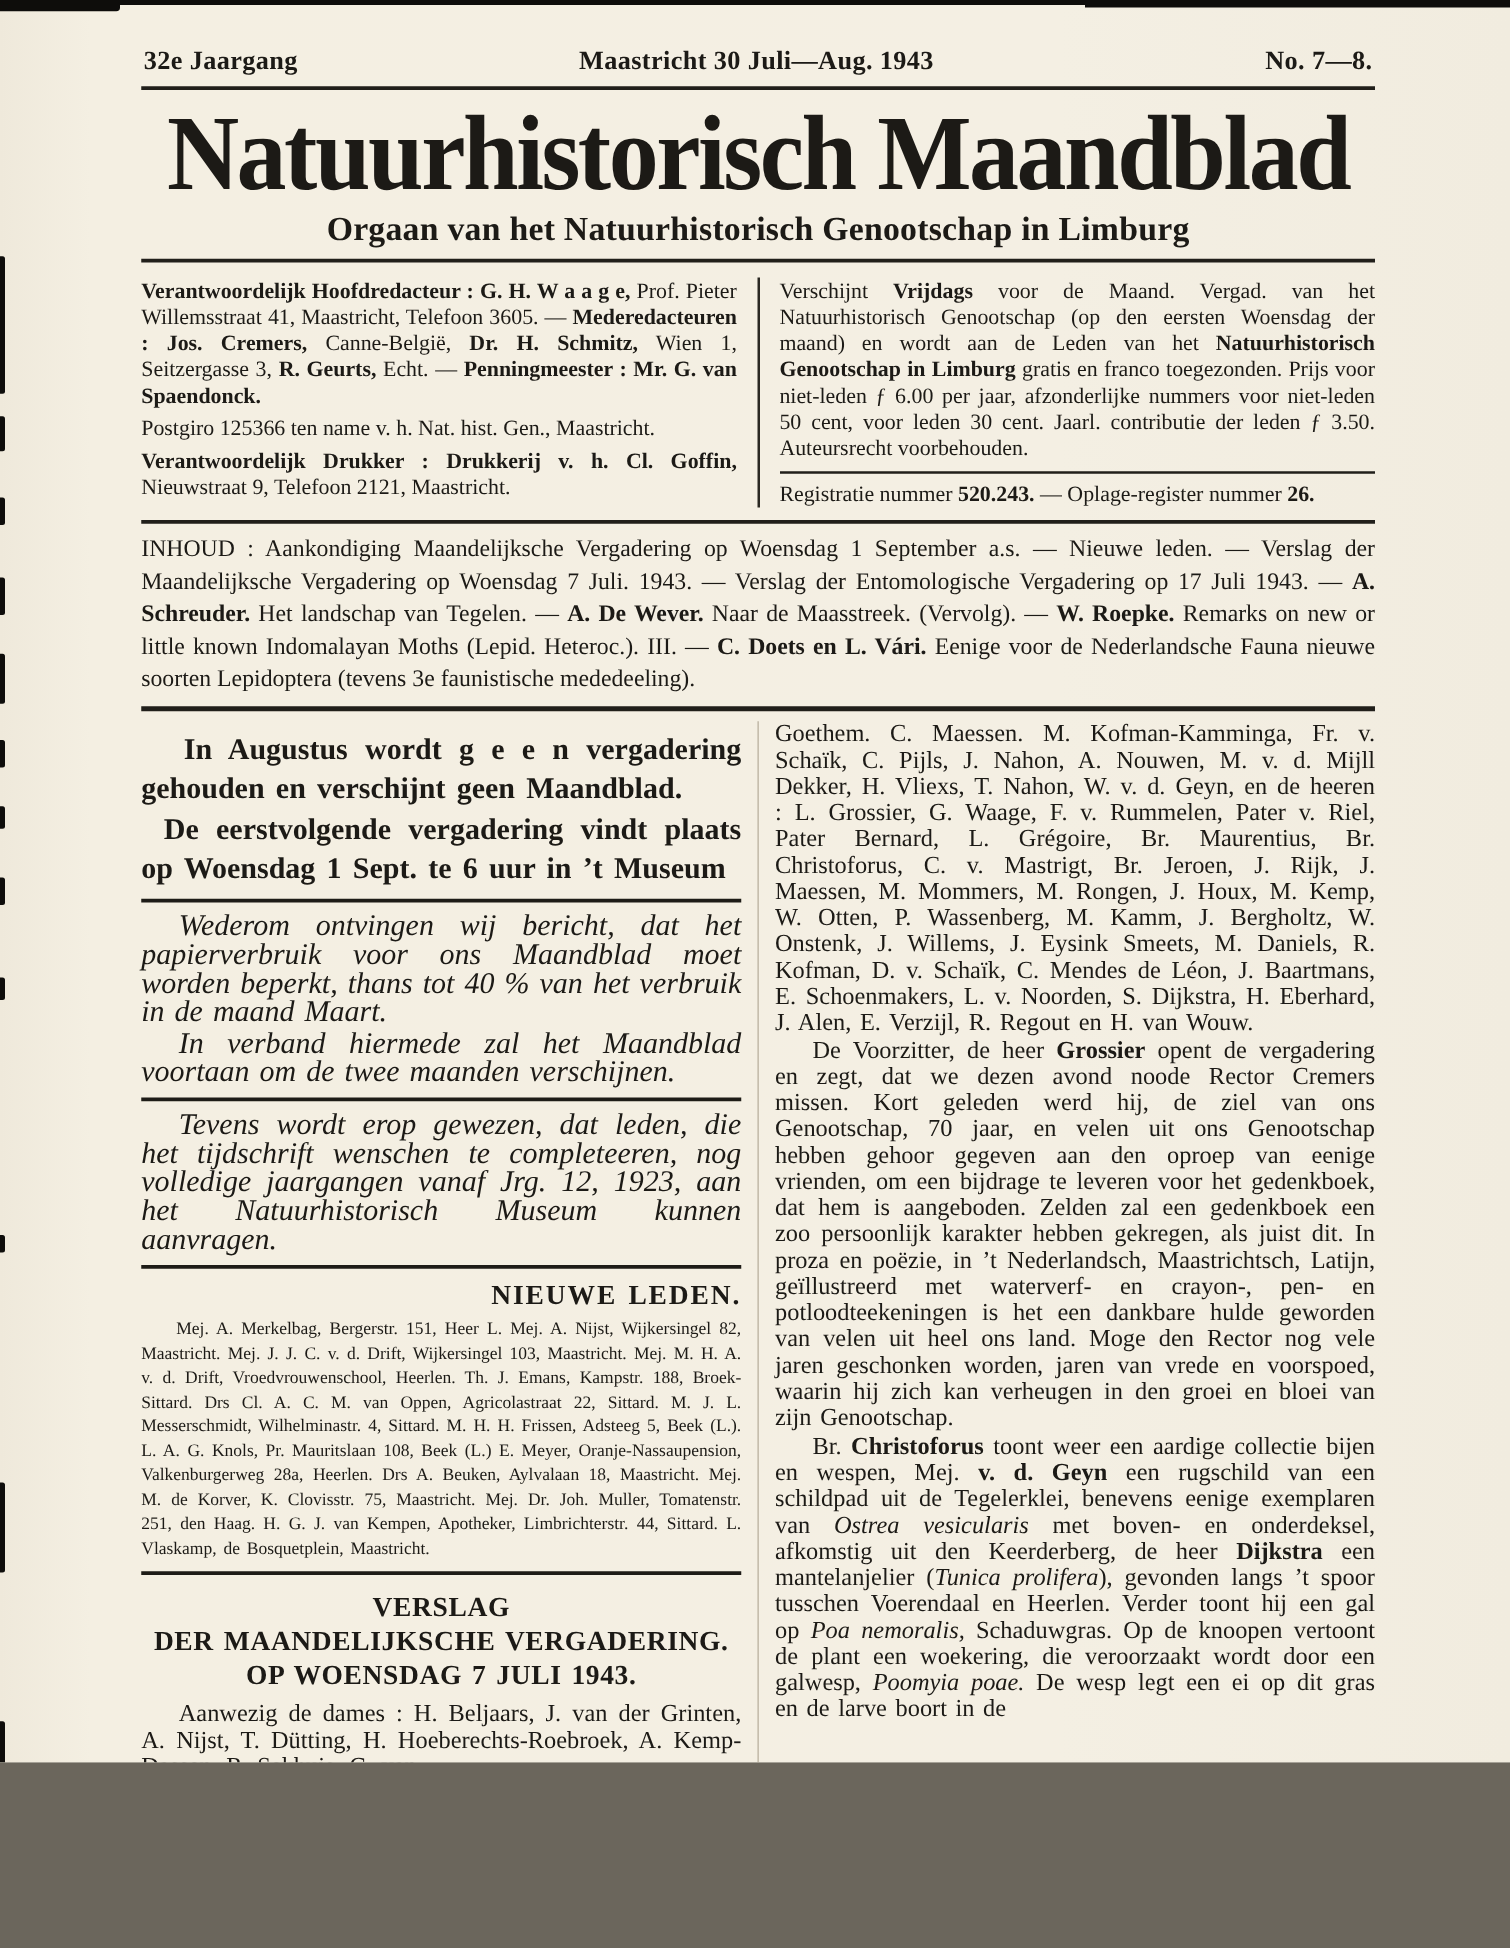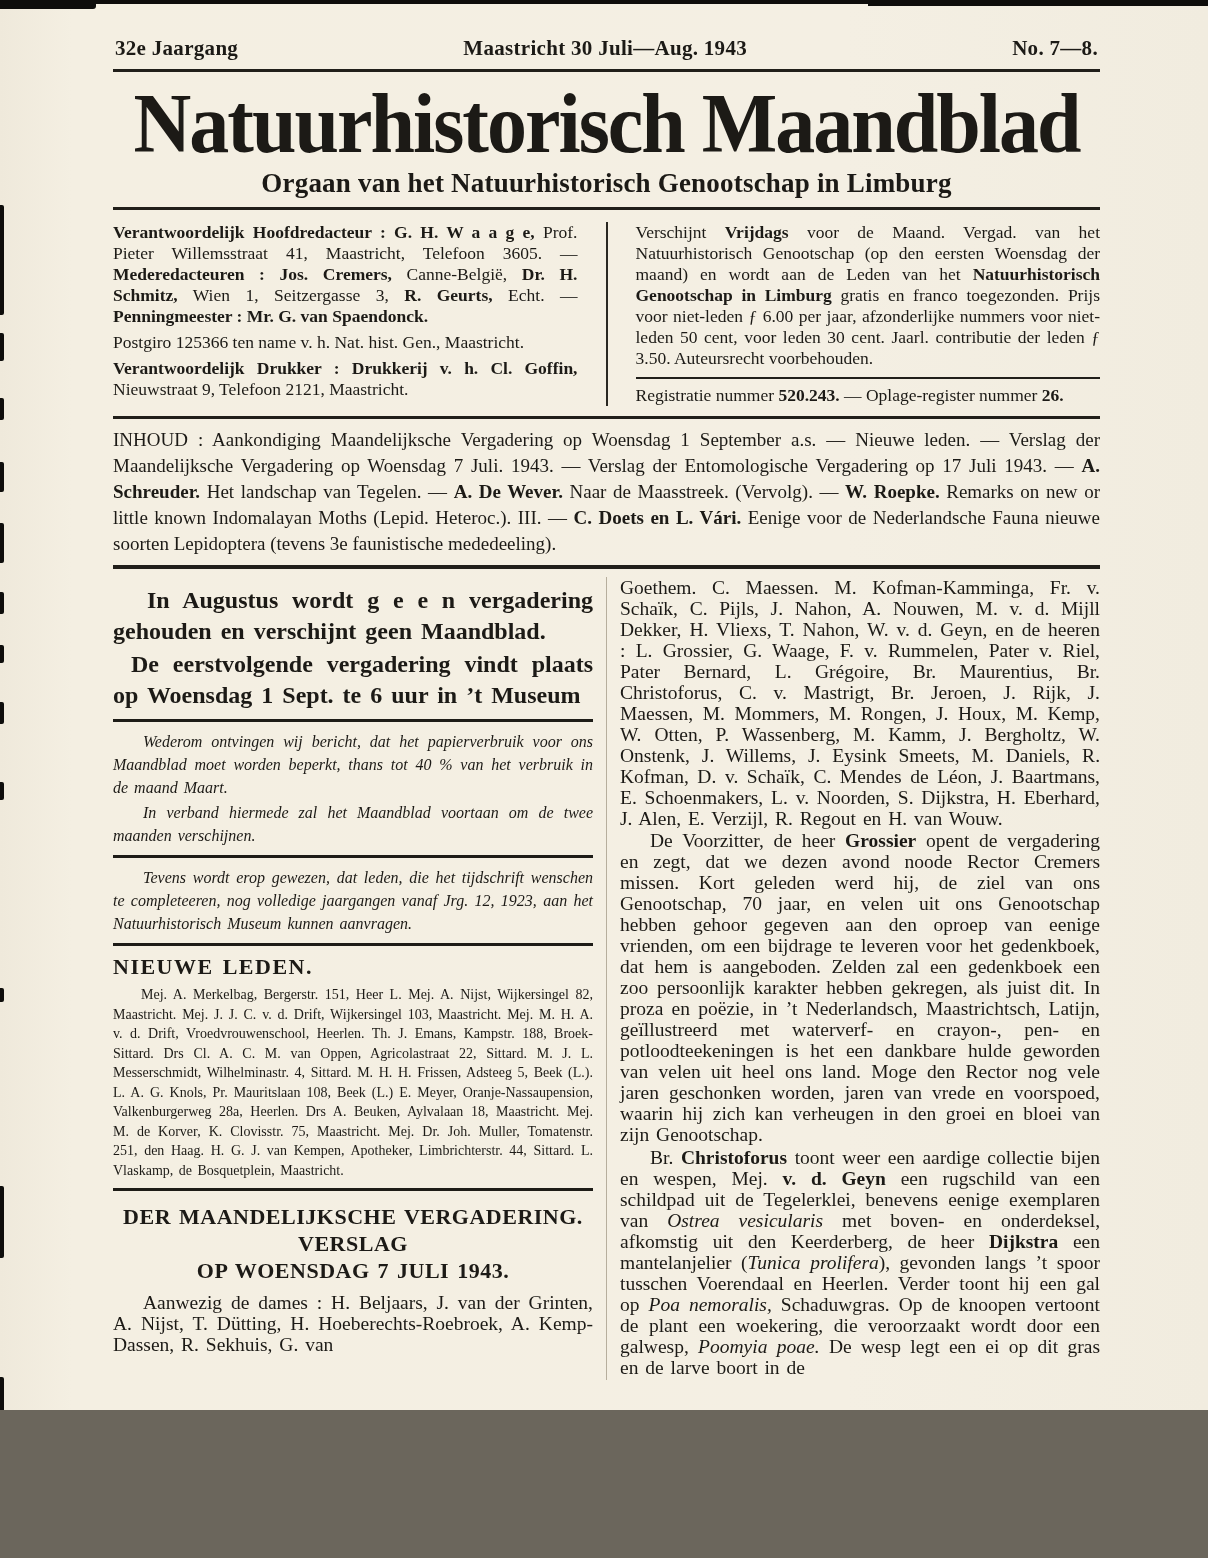--- a/index.html
+++ b/index.html
@@ -34,44 +34,44 @@
   .rule.thin{height:2px;}
 
   h1.title{
     margin:2px 0 0 0;text-align:center;font-size:80px;font-weight:bold;
     letter-spacing:-2px;line-height:1.08;white-space:nowrap;
     transform:scaleY(1.07);transform-origin:center;
   }
   .subtitle{text-align:center;font-size:27px;font-weight:bold;margin:2px 0 6px 0;letter-spacing:.2px;}
 
   
-  .masthead{display:grid;grid-template-columns:1fr 2px 1fr;column-gap:28px;padding:4px 0 2px 0;}
+  .masthead{display:grid;grid-template-columns:1fr 2px 1fr;column-gap:16px;padding:4px 0 2px 0;}
   .mast-divider{background:#2a2822;width:2px;}
   .mast-col{font-size:17.5px;line-height:21px;text-align:justify;}
   .mast-col p{margin:0 0 5px 0;}
   .mast-col .reg-line{margin:6px 0 0 0;}
   .mast-col .rule{margin:8px 0 2px 0;}
 
   
   .inhoud{font-size:19px;line-height:26px;text-align:justify;margin:6px 0;}
   .inhoud p{margin:6px 0;}
 
   
   .body-cols{display:grid;grid-template-columns:1fr 1px 1fr;column-gap:13px;margin-top:4px;}
   .col-divider{background:#a69d8b;width:1px;opacity:.8;}
   .bodytext{font-size:19.5px;line-height:21px;text-align:justify;word-spacing:2px;}
   .bodytext p{margin:0 0 2px 0;}
   .indent{text-indent:30px;}
 
   .announce{font-weight:bold;font-size:24px;line-height:31px;text-align:justify;margin:4px 0 6px 0;word-spacing:3px;}
   .announce.first{text-indent:34px;margin-top:8px;}
   .announce.second{text-indent:18px;}
-  .notice{font-style:italic;font-size:16px;line-height:23px;text-align:justify;margin:0 0 4px 0;text-indent:30px;word-spacing:2px;font-family:Liberation Serif, serif;}
+  .notice{font-style:italic;font-size:24px;line-height:23px;text-align:justify;margin:0 0 4px 0;text-indent:30px;word-spacing:2px;font-family:Liberation Serif, serif;}
   .colrule{border:none;background:#1e1c17;height:3px;margin:8px 0;}
-  .subhead{text-align:left;font-weight:bold;font-size:22px;letter-spacing:1.5px;margin:10px 0 8px 0;}
+  .subhead{text-align:right;font-weight:bold;font-size:22px;letter-spacing:1.5px;margin:10px 0 8px 0;}
   .members{font-size:14px;line-height:19.5px;text-align:justify;margin:0;text-indent:28px;}
   .verslag-head{text-align:center;font-weight:bold;font-size:22px;line-height:27px;letter-spacing:.5px;margin:12px 0 8px 0;}
   .bodytext .names{margin-bottom:1px;}
 </style>
 </head>
 <body>
 
 <div class="page">
 
   <div class="artifact top-strip"></div>
@@ -133,22 +133,22 @@
       <hr class="colrule">
       <p class="notice">Wederom ontvingen wij bericht, dat het papierverbruik voor ons Maandblad moet worden beperkt, thans tot 40 % van het verbruik in de maand Maart.</p>
       <p class="notice">In verband hiermede zal het Maandblad voortaan om de twee maanden verschijnen.</p>
       <hr class="colrule">
       <p class="notice">Tevens wordt erop gewezen, dat leden, die het tijdschrift wenschen te completeeren, nog volledige jaargangen vanaf Jrg. 12, 1923, aan het Natuurhistorisch Museum kunnen aanvragen.</p>
       <hr class="colrule">
       <h2 class="subhead">NIEUWE LEDEN.</h2>
       <p class="members">Mej. A. Merkelbag, Bergerstr. 151, Heer L. Mej. A. Nijst, Wijkersingel 82, Maastricht. Mej. J. J. C. v. d. Drift, Wijkersingel 103, Maastricht. Mej. M. H. A. v. d. Drift, Vroedvrouwenschool, Heerlen. Th. J. Emans, Kampstr. 188, Broek-Sittard. Drs Cl. A. C. M. van Oppen, Agricolastraat 22, Sittard. M. J. L. Messerschmidt, Wilhelminastr. 4, Sittard. M. H. H. Frissen, Adsteeg 5, Beek (L.). L. A. G. Knols, Pr. Mauritslaan 108, Beek (L.) E. Meyer, Oranje-Nassaupension, Valkenburgerweg 28a, Heerlen. Drs A. Beuken, Aylvalaan 18, Maastricht. Mej. M. de Korver, K. Clovisstr. 75, Maastricht. Mej. Dr. Joh. Muller, Tomatenstr. 251, den Haag. H. G. J. van Kempen, Apotheker, Limbrichterstr. 44, Sittard. L. Vlaskamp, de Bosquetplein, Maastricht.</p>
       <hr class="colrule">
       <h2 class="verslag-head">
+        <span style="display:block">VERSLAG</span>
         <span style="display:block">DER MAANDELIJKSCHE VERGADERING.</span>
-        <span style="display:block">VERSLAG</span>
         <span style="display:block">OP WOENSDAG 7 JULI 1943.</span>
       </h2>
       <p class="indent">Aanwezig de dames : H. Beljaars, J. van der Grinten, A. Nijst, T. Dütting, H. Hoeberechts-Roebroek, A. Kemp-Dassen, R. Sekhuis, G. van</p>
     </div>
 
     <div class="col-divider"></div>
 
     <div class="bodytext">
       <p class="names">Goethem. C. Maessen. M. Kofman-Kamminga, Fr. v. Schaïk, C. Pijls, J. Nahon, A. Nouwen, M. v. d. Mijll Dekker, H. Vliexs, T. Nahon, W. v. d. Geyn, en de heeren : L. Grossier, G. Waage, F. v. Rummelen, Pater v. Riel, Pater Bernard, L. Grégoire, Br. Maurentius, Br. Christoforus, C. v. Mastrigt, Br. Jeroen, J. Rijk, J. Maessen, M. Mommers, M. Rongen, J. Houx, M. Kemp, W. Otten, P. Wassenberg, M. Kamm, J. Bergholtz, W. Onstenk, J. Willems, J. Eysink Smeets, M. Daniels, R. Kofman, D. v. Schaïk, C. Mendes de Léon, J. Baartmans, E. Schoenmakers, L. v. Noorden, S. Dijkstra, H. Eberhard, J. Alen, E. Verzijl, R. Regout en H. van Wouw.</p>
       <p class="indent"><span>De Voorzitter, de heer </span><span class="b">Grossier</span><span> opent de vergadering en zegt, dat we dezen avond noode Rector Cremers missen. Kort geleden werd hij, de ziel van ons Genootschap, 70 jaar, en velen uit ons Genootschap hebben gehoor gegeven aan den oproep van eenige vrienden, om een bijdrage te leveren voor het gedenkboek, dat hem is aangeboden. Zelden zal een gedenkboek een zoo persoonlijk karakter hebben gekregen, als juist dit. In proza en poëzie, in ’t Nederlandsch, Maastrichtsch, Latijn, geïllustreerd met waterverf- en crayon-, pen- en potloodteekeningen is het een dankbare hulde geworden van velen uit heel ons land. Moge den Rector nog vele jaren geschonken worden, jaren van vrede en voorspoed, waarin hij zich kan verheugen in den groei en bloei van zijn Genootschap.</span></p>

